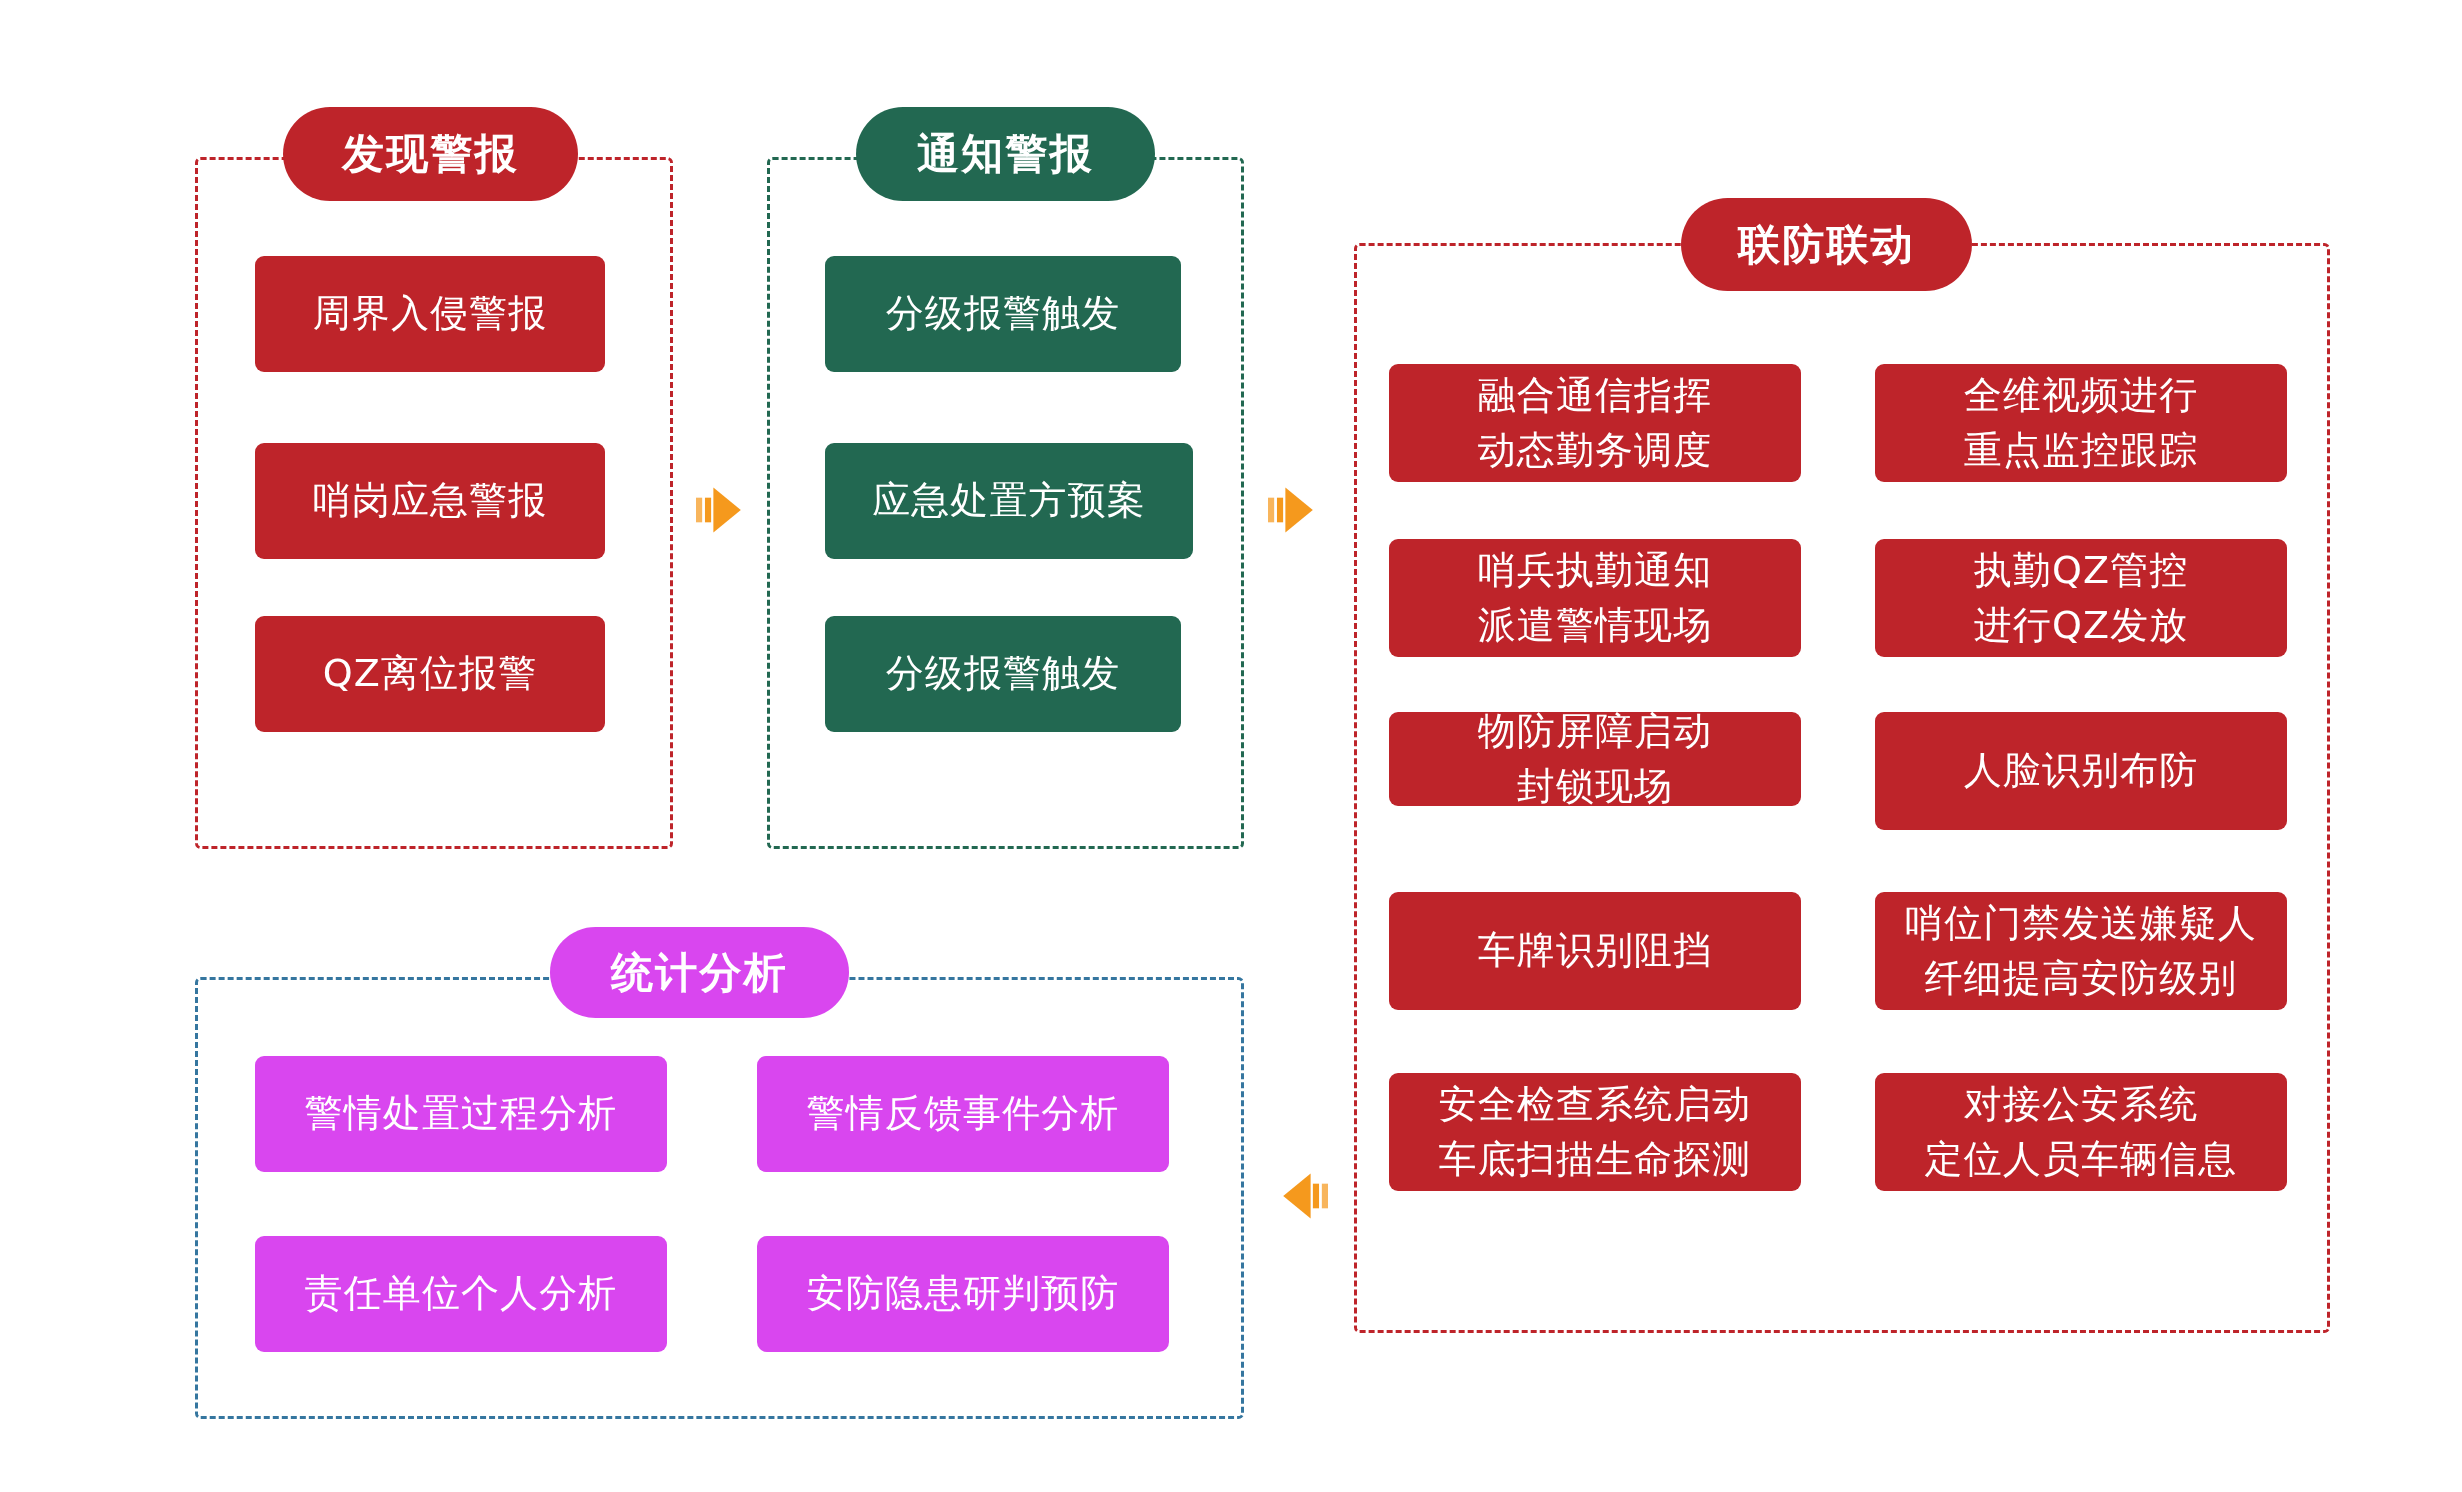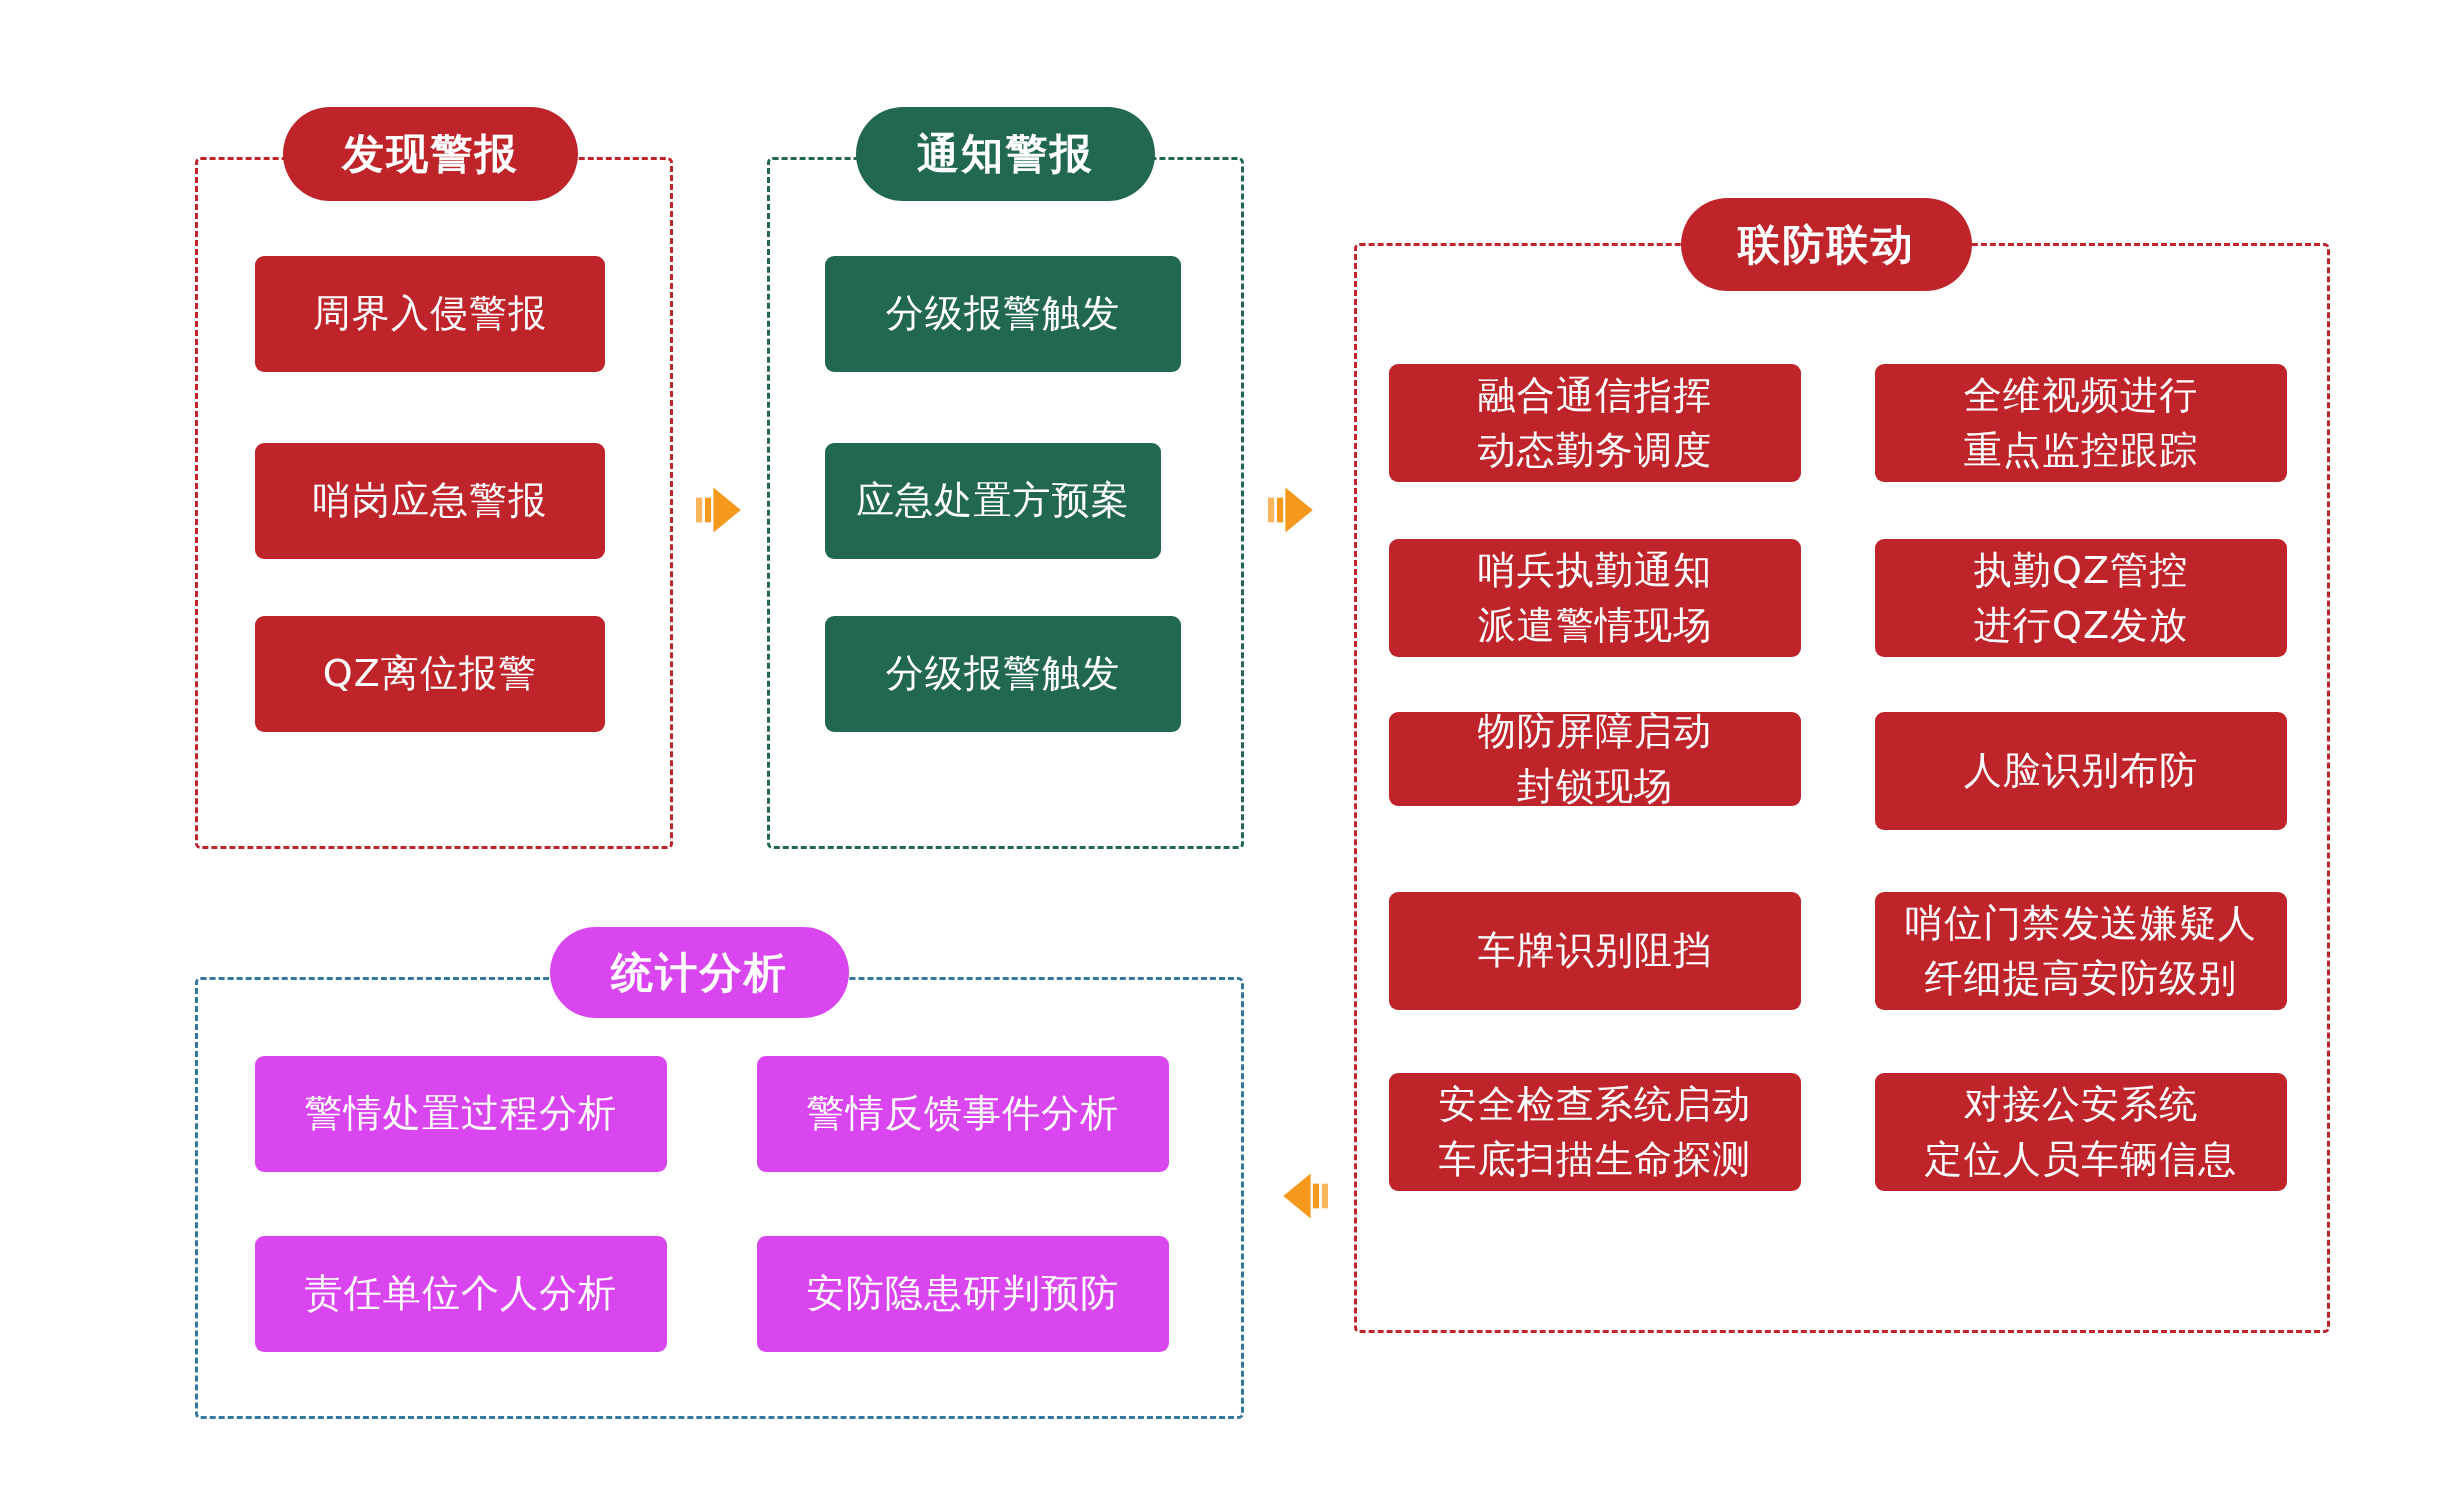--- a/index.html
+++ b/index.html
@@ -49,21 +49,21 @@
   <div class="pill bg-red" style="left:283px;top:107px;width:295px;height:94px;">发现警报</div>
   <div class="pill bg-green" style="left:856px;top:107px;width:299px;height:94px;">通知警报</div>
   <div class="pill bg-red" style="left:1681px;top:198px;width:291px;height:93px;">联防联动</div>
   <div class="pill bg-blue" style="left:550px;top:927px;width:299px;height:91px;">统计分析</div>
 
   <div class="box bg-red" style="left:255px;top:256px;width:350px;height:116px;">周界入侵警报</div>
   <div class="box bg-red" style="left:255px;top:443px;width:350px;height:116px;">哨岗应急警报</div>
   <div class="box bg-red" style="left:255px;top:616px;width:350px;height:116px;">QZ离位报警</div>
 
   <div class="box bg-green" style="left:825px;top:256px;width:356px;height:116px;">分级报警触发</div>
-  <div class="box bg-green" style="left:825px;top:443px;width:336px;height:116px;">应急处置方预案</div>
+  <div class="box bg-green" style="left:825px;top:443px;width:368px;height:116px;">应急处置方预案</div>
   <div class="box bg-green" style="left:825px;top:616px;width:356px;height:116px;">分级报警触发</div>
 
   <div class="box bg-red" style="left:1389px;top:364px;width:412px;height:118px;">融合通信指挥
 动态勤务调度</div>
   <div class="box bg-red" style="left:1875px;top:364px;width:412px;height:118px;">全维视频进行
 重点监控跟踪</div>
   <div class="box bg-red" style="left:1389px;top:539px;width:412px;height:118px;">哨兵执勤通知
 派遣警情现场</div>
   <div class="box bg-red" style="left:1875px;top:539px;width:412px;height:118px;">执勤QZ管控
 进行QZ发放</div>
@@ -74,21 +74,21 @@
   <div class="box bg-red" style="left:1875px;top:892px;width:412px;height:118px;">哨位门禁发送嫌疑人
 纤细提高安防级别</div>
   <div class="box bg-red" style="left:1389px;top:1073px;width:412px;height:118px;">安全检查系统启动
 车底扫描生命探测</div>
   <div class="box bg-red" style="left:1875px;top:1073px;width:412px;height:118px;">对接公安系统
 定位人员车辆信息</div>
 
   <div class="box bg-blue" style="left:255px;top:1056px;width:412px;height:116px;">警情处置过程分析</div>
   <div class="box bg-blue" style="left:757px;top:1056px;width:412px;height:116px;">警情反馈事件分析</div>
   <div class="box bg-blue" style="left:255px;top:1236px;width:412px;height:116px;">责任单位个人分析</div>
-  <div class="box bg-blue" style="left:757px;top:1236px;width:412px;height:116px;">安防隐患研判预防</div>
+  <div class="box bg-blue" style="left:757px;top:1236px;width:412px;height:116px;border-radius:10px;">安防隐患研判预防</div>
 
   <div class="arrow" style="left:696px;top:484px;">
     <svg viewBox="0 0 100 88" xmlns="http://www.w3.org/2000/svg">
       <rect x="0" y="22" width="11" height="44" fill="#f5991d" opacity="0.72"></rect>
       <rect x="16" y="22" width="11" height="44" fill="#f5991d"></rect>
       <polygon points="31,4 31,84 80,44" fill="#f5991d"></polygon>
     </svg>
   </div>
   <div class="arrow" style="left:1268px;top:484px;">
     <svg viewBox="0 0 100 88" xmlns="http://www.w3.org/2000/svg">

